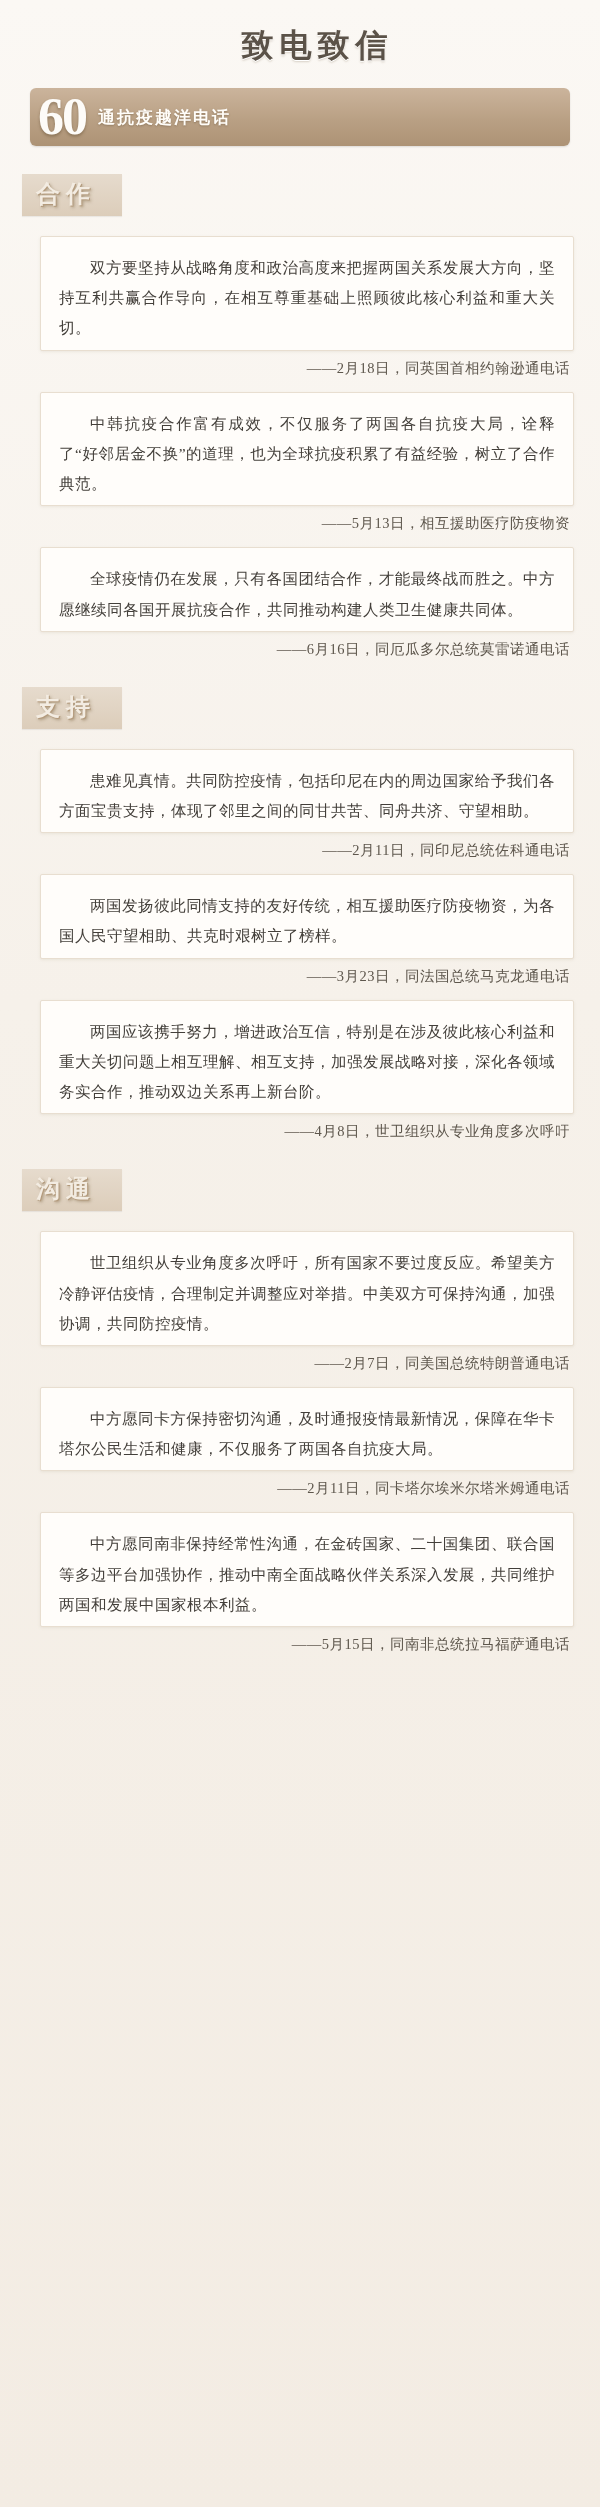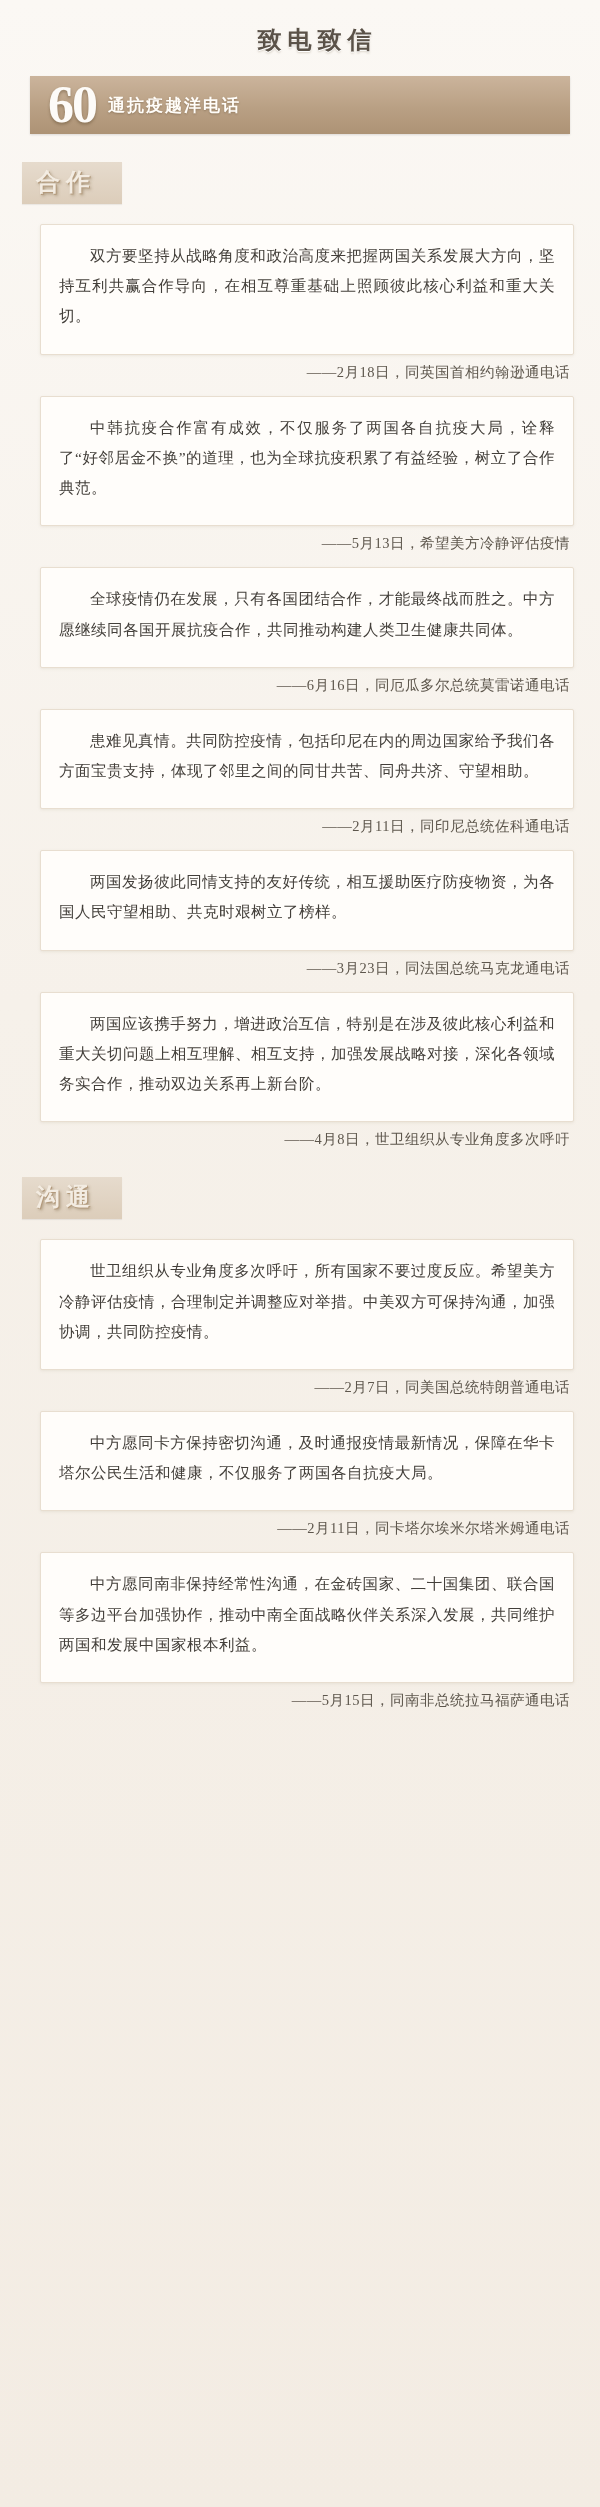--- a/index.html
+++ b/index.html
@@ -22,38 +22,39 @@
     position: relative;
     overflow: hidden;
   }
 
   
   .masthead {
     text-align: center;
     padding: 24px 0 6px 0;
   }
   .masthead-title {
-    font-size: 24px;
+    font-size: 32px;
     letter-spacing: 6px;
     font-weight: bold;
     color: #5b5248;
     text-shadow: 0 1px 0 #fff, 0 2px 2px rgba(120,100,70,.25);
     font-family: "Liberation Serif", "DejaVu Serif", serif;
     padding-left: 35px;
   }
 
   .banner {
     margin: 14px 30px 10px 30px;
     height: 58px;
     background: linear-gradient(180deg, #cbb49c 0%, #b9a084 55%, #ad9375 100%);
     display: flex;
     align-items: center;
-    padding-left: 18px;
+    padding-left: 8px;
     box-sizing: border-box;
     box-shadow: 0 1px 2px rgba(0,0,0,.12);
+    border-radius: 6px;
   }
   .banner-number {
     font-size: 52px;
     line-height: 52px;
     font-weight: bold;
     color: #fdfbf8;
     font-family: "Liberation Serif", "DejaVu Serif", serif;
     text-shadow: 0 2px 3px rgba(90,70,45,.45);
     letter-spacing: -2px;
   }
@@ -85,21 +86,21 @@
     text-shadow: 1px 1px 0 #b39a7c, 2px 2px 3px rgba(120,95,60,.5);
     font-family: "Liberation Serif", "DejaVu Serif", serif;
   }
 
   .card {
     margin: 14px 26px 0 40px;
     background: #fffdfa;
     border: 1px solid #e8ded0;
     border-radius: 2px;
     box-shadow: 0 1px 3px rgba(150,130,100,.13);
-    padding: 16px 18px 22px 18px;
+    padding: 16px 18px 6px 18px;
   }
   .card-text {
     font-size: 15.5px;
     line-height: 1.95;
     text-indent: 2em;
     color: #433f3a;
     letter-spacing: .5px;
     text-align: justify;
   }
   .card-source {
@@ -130,29 +131,32 @@
     </div>
 
     <div class="card">
       <div class="card-text">双方要坚持从战略角度和政治高度来把握两国关系发展大方向，坚持互利共赢合作导向，在相互尊重基础上照顾彼此核心利益和重大关切。</div>
     </div>
     <div class="card-source">——2月18日，同英国首相约翰逊通电话</div>
 
     <div class="card">
       <div class="card-text">中韩抗疫合作富有成效，不仅服务了两国各自抗疫大局，诠释了“好邻居金不换”的道理，也为全球抗疫积累了有益经验，树立了合作典范。</div>
     </div>
-    <div class="card-source">——5月13日，希望美方冷静评估疫情</div>
+    <div class="card-source">——5月13日，相互援助医疗防疫物资</div>
 
     <div class="card">
       <div class="card-text">全球疫情仍在发展，只有各国团结合作，才能最终战而胜之。中方愿继续同各国开展抗疫合作，共同推动构建人类卫生健康共同体。</div>
     </div>
     <div class="card-source">——6月16日，同厄瓜多尔总统莫雷诺通电话</div>
   </div>
 
   <div class="section">
+    <div class="section-title-wrap">
+      <span class="section-title">支持</span>
+    </div>
 
     <div class="card">
       <div class="card-text">患难见真情。共同防控疫情，包括印尼在内的周边国家给予我们各方面宝贵支持，体现了邻里之间的同甘共苦、同舟共济、守望相助。</div>
     </div>
     <div class="card-source">——2月11日，同印尼总统佐科通电话</div>
 
     <div class="card">
       <div class="card-text">两国发扬彼此同情支持的友好传统，相互援助医疗防疫物资，为各国人民守望相助、共克时艰树立了榜样。</div>
     </div>
     <div class="card-source">——3月23日，同法国总统马克龙通电话</div>

